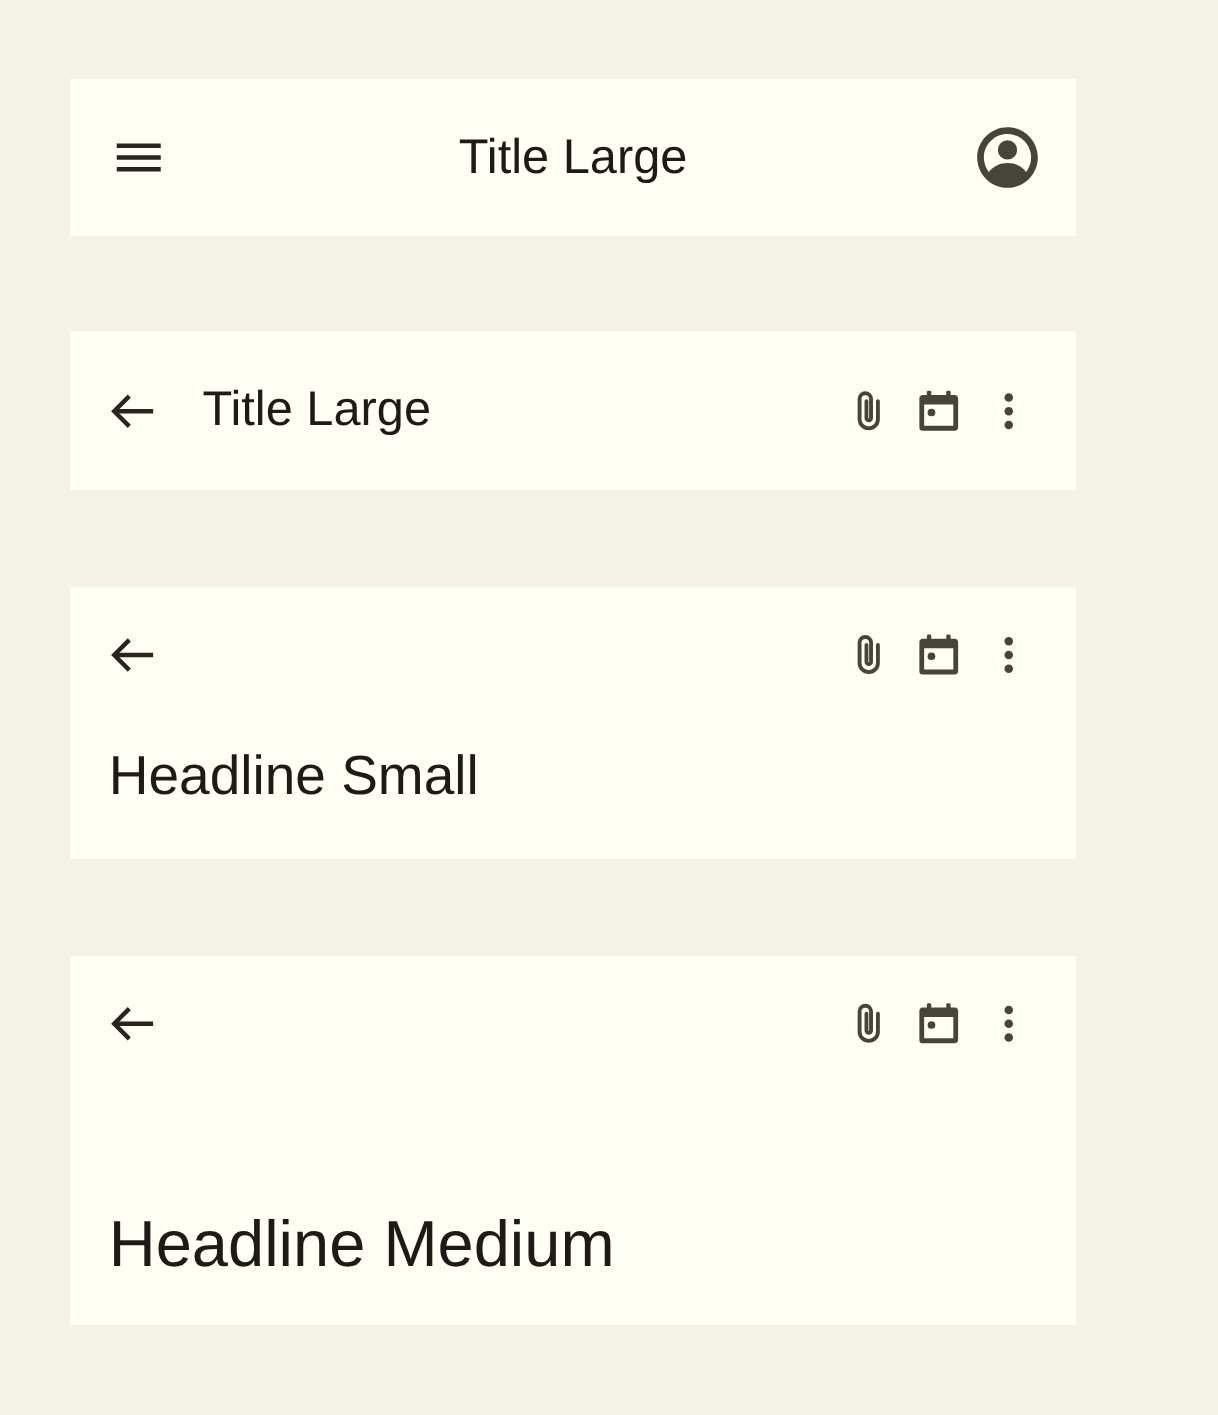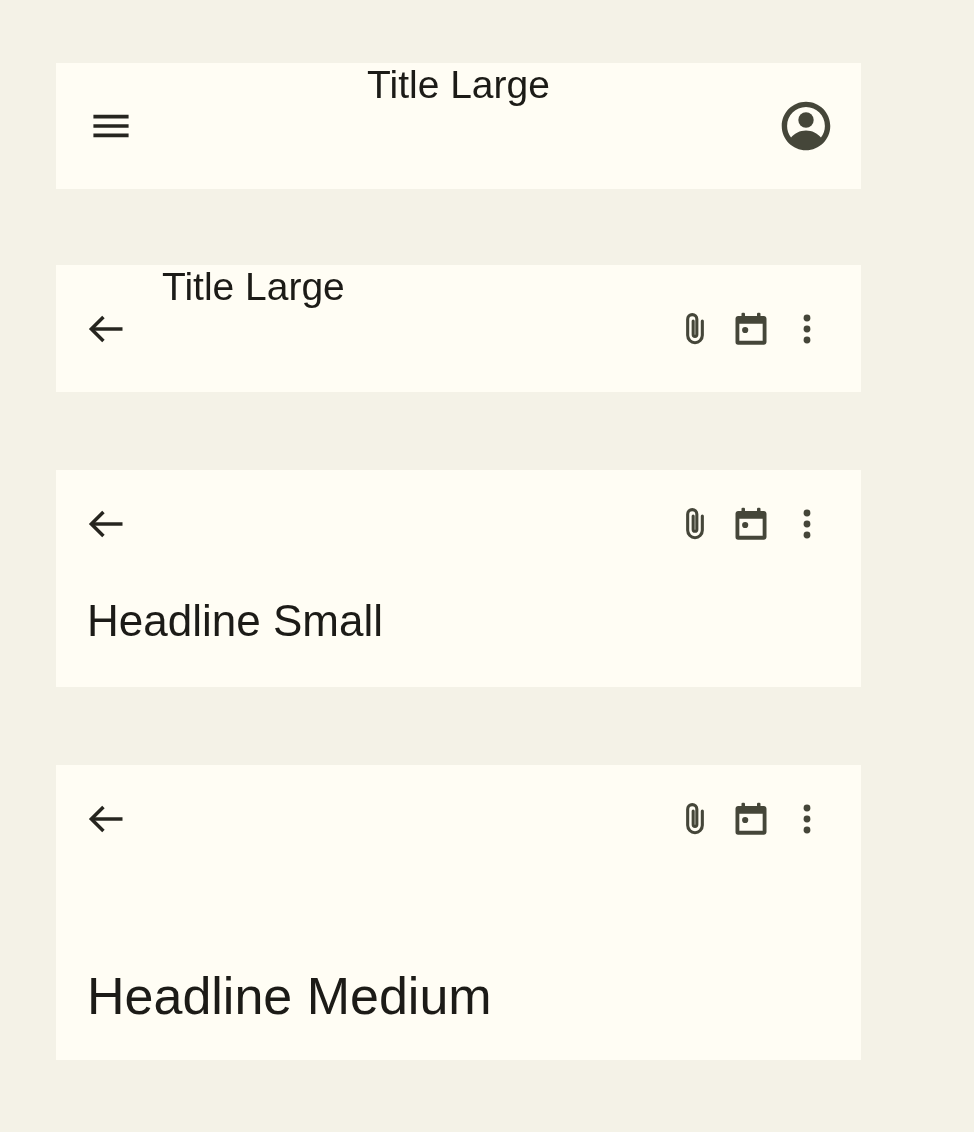--- a/index.html
+++ b/index.html
@@ -27,20 +27,21 @@
   .appbar {
     position: absolute;
     left: 56px;
     width: 805px;
     background: #FFFDF4;
   }
 
   
   .bar-row {
     display: flex;
+    align-items: center;
     width: 100%;
   }
 
   .leading-slot {
     width: 96px;
     min-width: 96px;
     display: flex;
     align-items: center;
     justify-content: center;
   }

